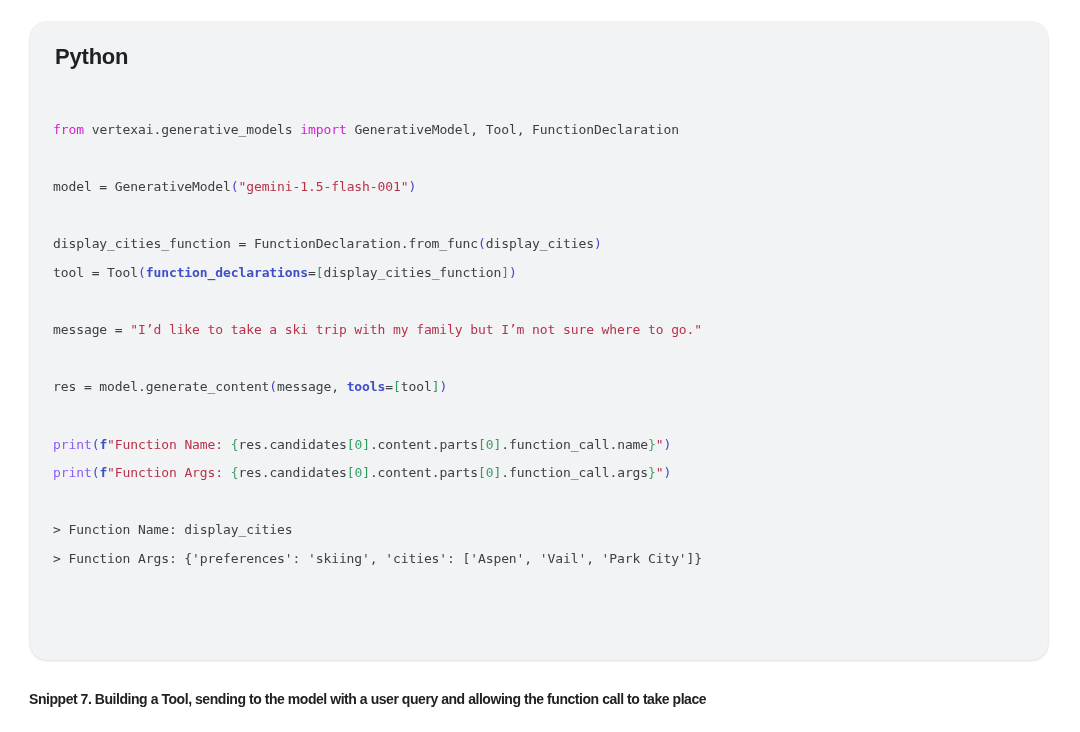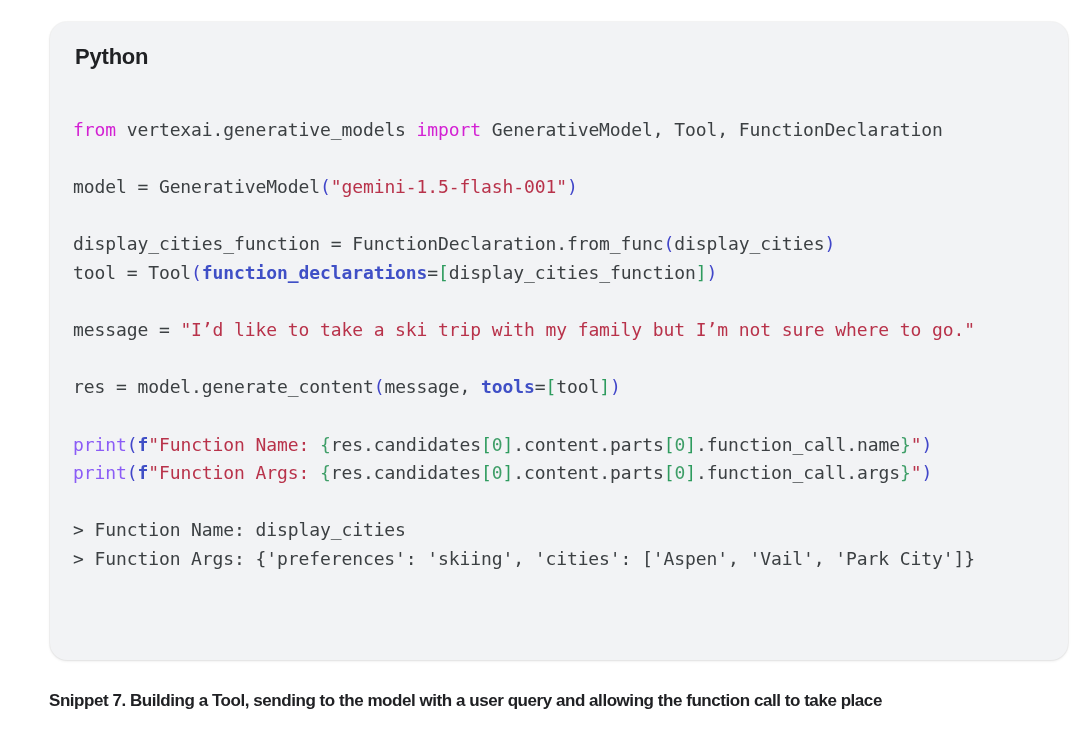--- a/index.html
+++ b/index.html
@@ -13,21 +13,20 @@
     font-family: "Liberation Sans", sans-serif;
     -webkit-font-smoothing: antialiased;
     overflow: hidden;
   }
 
   .page {
     position: relative;
     width: 869px;
     height: 732px;
     background: #ffffff;
-    margin-left: 20px;
   }
 
   .code-card {
     position: absolute;
     left: 30px;
     top: 22px;
     width: 1018px;
     height: 638px;
     box-sizing: border-box;
     background: #f2f3f5;
@@ -46,21 +45,21 @@
     color: #202124;
     letter-spacing: -0.2px;
   }
 
   .code-body {
     position: absolute;
     left: 23px;
     top: 94px;
     right: 12px;
     font-family: "DejaVu Sans Mono", "Liberation Mono", monospace;
-    font-size: 18px;
+    font-size: 13px;
     line-height: 28.6px;
     color: #3c4043;
     white-space: pre;
     letter-spacing: -0.1px;
   }
 
   .code-line {
     min-height: 28.6px;
     white-space: pre-wrap;
   }
@@ -77,21 +76,21 @@
   .tok-num   { color: #3f9e68; }
   .tok-plain { color: #3c4043; }
   .tok-out   { color: #3c4043; text-align: right; }
 
   .caption {
     position: absolute;
     left: 29px;
     top: 691px;
     width: 1030px;
     font-family: "Liberation Sans", sans-serif;
-    font-size: 17px;
+    font-size: 14px;
     font-weight: 600;
     color: #202124;
     letter-spacing: -0.45px;
     white-space: nowrap;
   }
 </style>
 </head>
 <body>
 
 <div class="page">

